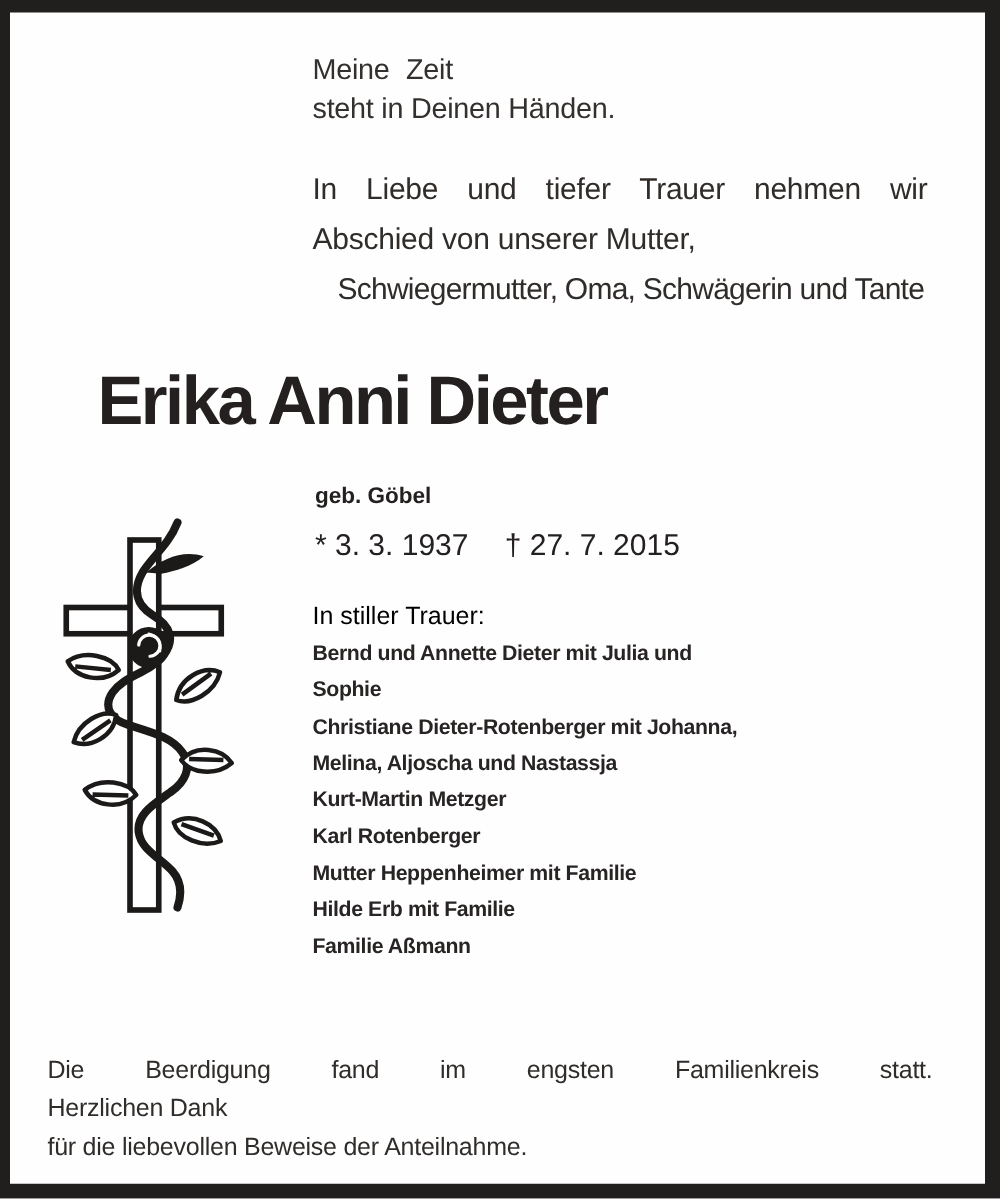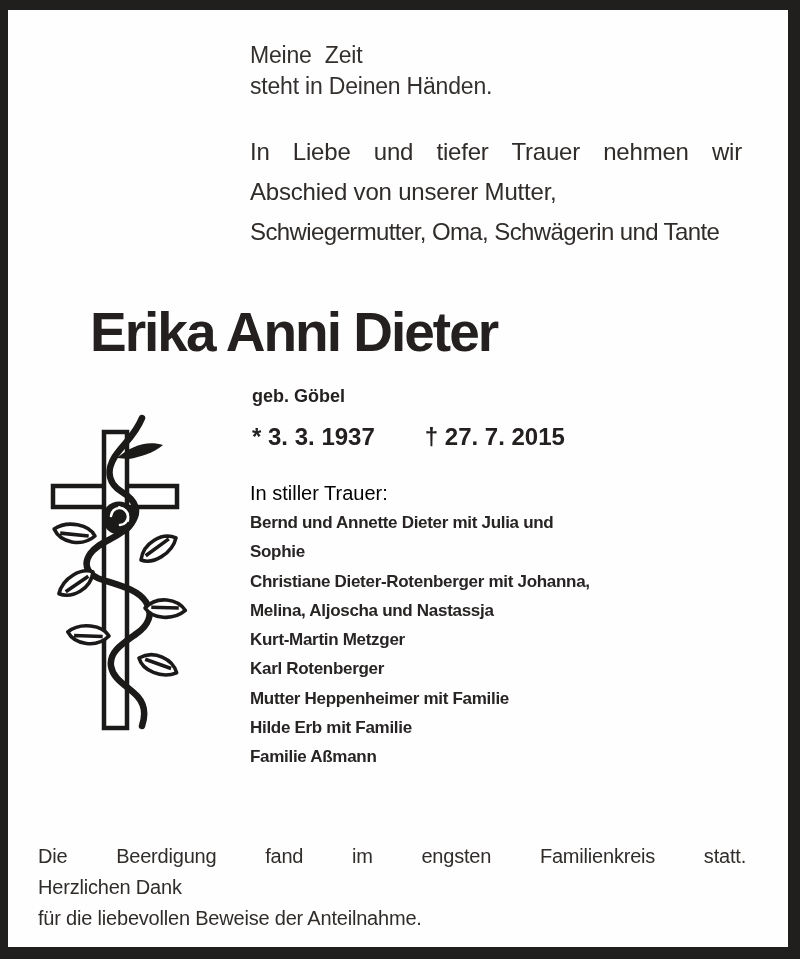--- a/index.html
+++ b/index.html
@@ -34,21 +34,21 @@
   .intro {
     position: absolute;
     left: 250px; top: 132px;
     width: 492px;
     font-size: 24px;
     line-height: 40px;
     letter-spacing: -0.2px;
     color: #302c2a;
   }
   .intro .l1 { text-align: justify; text-align-last: justify; }
-  .intro .l3 { white-space: nowrap; letter-spacing: -0.6px; }
+  .intro .l3 { white-space: nowrap; letter-spacing: -0.6px; margin-left: 20px; }
   .deceased-name {
     position: absolute;
     left: 78px; top: 291px;
     font-size: 55px;
     line-height: 58px;
     font-weight: 700;
     letter-spacing: -2px;
     color: #242020;
     white-space: nowrap;
   }
@@ -56,24 +56,24 @@
     position: absolute;
     left: 252px; top: 386px;
     font-size: 18px;
     font-weight: 700;
     color: #242020;
   }
   .dates {
     position: absolute;
     left: 252px; top: 423px;
     font-size: 24px;
-    font-weight: 700;
+    font-weight: 400;
     color: #242020;
     display: flex;
-    gap: 50px;
+    gap: 29px;
     white-space: nowrap;
   }
   .cross-illustration {
     position: absolute;
     left: 45px; top: 412px;
     width: 178px; height: 330px;
   }
   .mourning {
     position: absolute;
     left: 250px; top: 478px;
@@ -113,21 +113,21 @@
     <div class="l1">Meine Zeit</div>
     <div class="l2">steht in Deinen Händen.</div>
   </div>
 
   <div class="intro">
     <div class="l1">In Liebe und tiefer Trauer nehmen wir</div>
     <div class="l2">Abschied von unserer Mutter,</div>
     <div class="l3">Schwiegermutter, Oma, Schwägerin und Tante</div>
   </div>
 
-  <h1 class="deceased-name" style="margin:12px">Erika Anni Dieter</h1>
+  <h1 class="deceased-name" style="margin:0">Erika Anni Dieter</h1>
 
   <div class="maiden-name">geb. Göbel</div>
 
   <div class="dates">
     <span>* 3. 3. 1937</span>
     <span>† 27. 7. 2015</span>
   </div>
 
   <svg class="cross-illustration" viewBox="0 0 178 330" xmlns="http://www.w3.org/2000/svg" aria-hidden="true">
 

